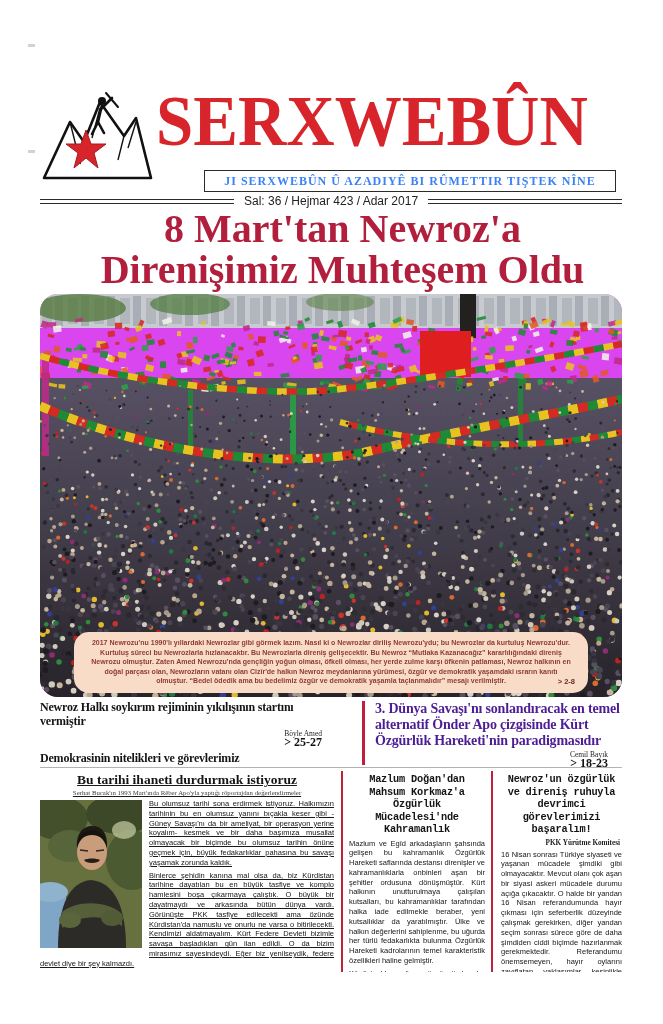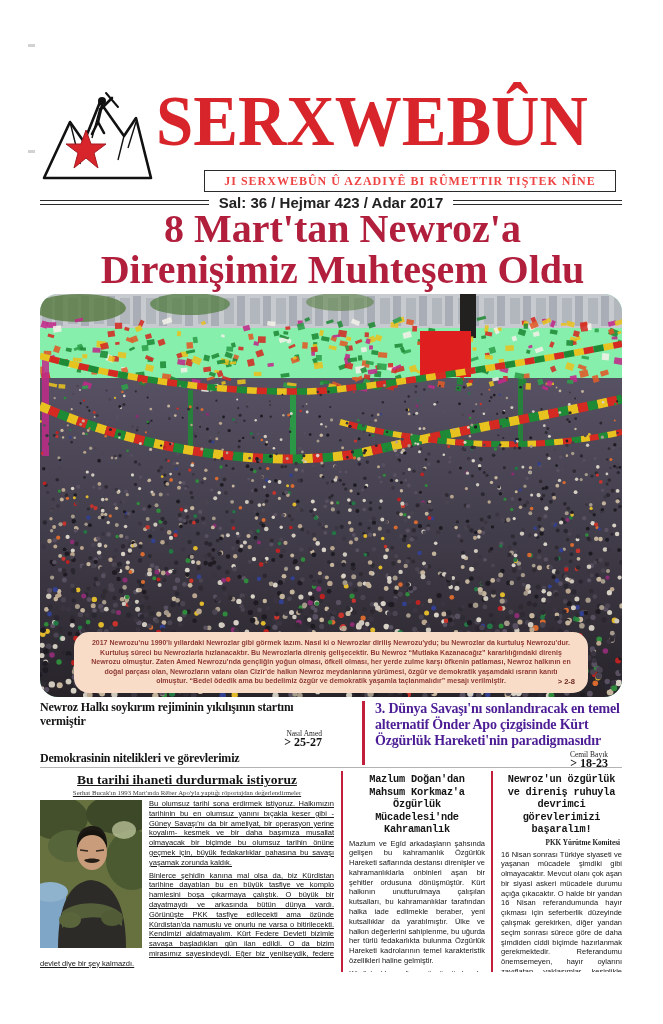--- a/index.html
+++ b/index.html
@@ -11,33 +11,33 @@
 
   
   #masthead{position:absolute;left:40px;top:86px;width:582px;height:116px;}
   #logo{position:absolute;left:0;top:0;width:114px;height:96px;}
   #paper-title{position:absolute;left:116px;top:-14px;width:466px;
        font-family:"Liberation Serif",serif;font-weight:bold;font-size:67px;
        color:#d8242b;white-space:nowrap;letter-spacing:0px;line-height:90px;
        transform:scaleY(1.08);transform-origin:top left;}
   #tagline-box{position:absolute;left:164px;top:84px;right:6px;border:1px solid #2b2b2b;
        padding:3px 4px 2px;text-align:center;font-family:"Liberation Serif",serif;
-       font-weight:bold;font-size:12px;letter-spacing:1px;color:#ef4444;background:#fff;}
+       font-weight:bold;font-size:12px;letter-spacing:1px;color:#3b82f6;background:#fff;}
   #issue-row{position:absolute;left:0;top:108px;width:582px;display:flex;align-items:center;}
   .issue-rule{flex:1;height:3px;border-top:1.6px solid #2b2b2b;border-bottom:1.6px solid #2b2b2b;}
-  #issue-text{padding:0 10px;font-weight:bold;font-size:15px;color:#222;white-space:nowrap;}
+  #issue-text{padding:0 10px;font-weight:normal;font-size:12px;color:#222;white-space:nowrap;}
 
   
   #headline{position:absolute;left:0;top:208px;width:663px;text-align:center;
        font-family:"Liberation Serif",serif;font-weight:bold;color:#b11f3d;
        font-size:40px;line-height:41px;letter-spacing:0px;padding-left:11px;}
 
   
   #photo{position:absolute;left:40px;top:294px;width:582px;height:403px;
-       border-radius:18px;overflow:hidden;background:#86efac;}
+       border-radius:18px;overflow:hidden;background:#d946ef;}
   #photo svg{display:block;}
   #caption-box{position:absolute;left:34px;right:34px;bottom:4px;background:#f8dcc8;
        border-radius:15px;padding:6px 15px 7px;color:#8f3a33;font-weight:bold;
        font-size:7px;line-height:9.6px;text-align:center;}
   #caption-pageref{position:absolute;right:13px;bottom:6px;font-size:7.5px;font-weight:bold;color:#6e2a24;}
 
   
   #teasers{position:absolute;left:40px;top:701px;width:582px;height:64px;display:flex;gap:24px;}
   #teasers-left{width:296px;}
   #teasers-right{flex:1;border-left:3px solid #c21f3c;padding-left:10px;margin-left:2px;}
@@ -2863,21 +2863,21 @@
     <span>2017 Newrozu'nu 1990'lı yıllardaki Newrozlar gibi görmek lazım. Nasıl ki o Newrozlar diriliş Newrozu'ydu; bu Newrozlar da kurtuluş Newrozu'dur. Kurtuluş süreci bu Newrozlarla hızlanacaktır. Bu Newrozlarla direniş gelişecektir. Bu Newroz “Mutlaka Kazanacağız” kararlılığındaki direniş Newrozu olmuştur. Zaten Amed Newrozu'nda gençliğin yoğun olması, öfkeli olması, her yerde zulme karşı öfkenin patlaması, Newroz halkının en doğal parçası olan, Newrozların vatanı olan Cizîr'de halkın Newroz meydanlarına yürümesi, özgür ve demokratik yaşamdaki ısrarın kanıtı olmuştur. “Bedel ödedik ama bu bedelimiz özgür ve demokratik yaşamla taçlanmalıdır” mesajı verilmiştir.</span>
     <span id="caption-pageref">&gt; 2-8</span>
   </div>
 </div>
 
 <div id="teasers">
   <div id="teasers-left">
     <div id="teaser1">
       <div class="teaser-title">Newroz Halkı soykırım rejiminin yıkılışının startını vermiştir</div>
       <div class="teaser-author">
-        <span>Nasıl Amed</span>
+        <span>Böyle Amed</span>
         <span class="teaser-pageref">&gt; 25-27</span>
       </div>
     </div>
     <div id="teaser2">
       <div class="teaser-title">Demokrasinin nitelikleri ve görevlerimiz</div>
     </div>
   </div>
   <div id="teasers-right">
     <div class="teaser-title-lg">3. Dünya Savaşı'nı sonlandıracak en temel alternatif Önder Apo çizgisinde Kürt Özgürlük Hareketi'nin paradigmasıdır</div>
     <div class="teaser-author">

